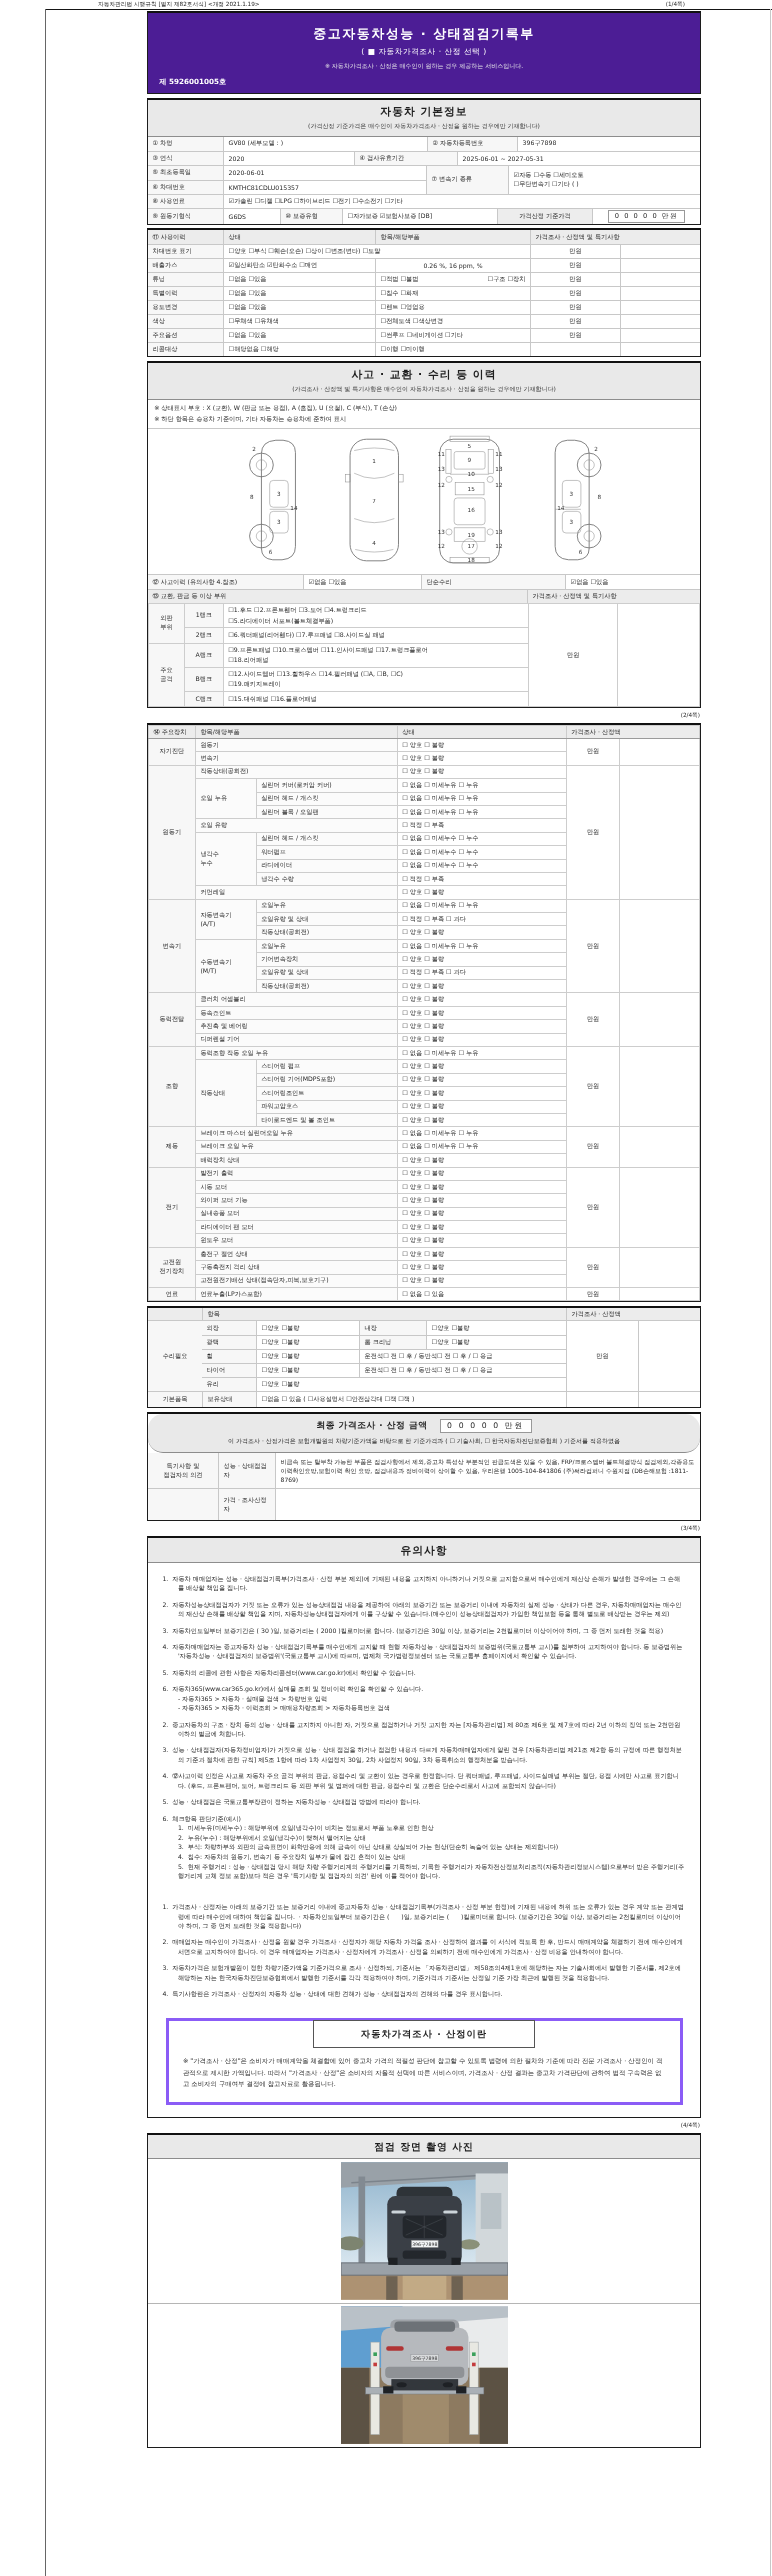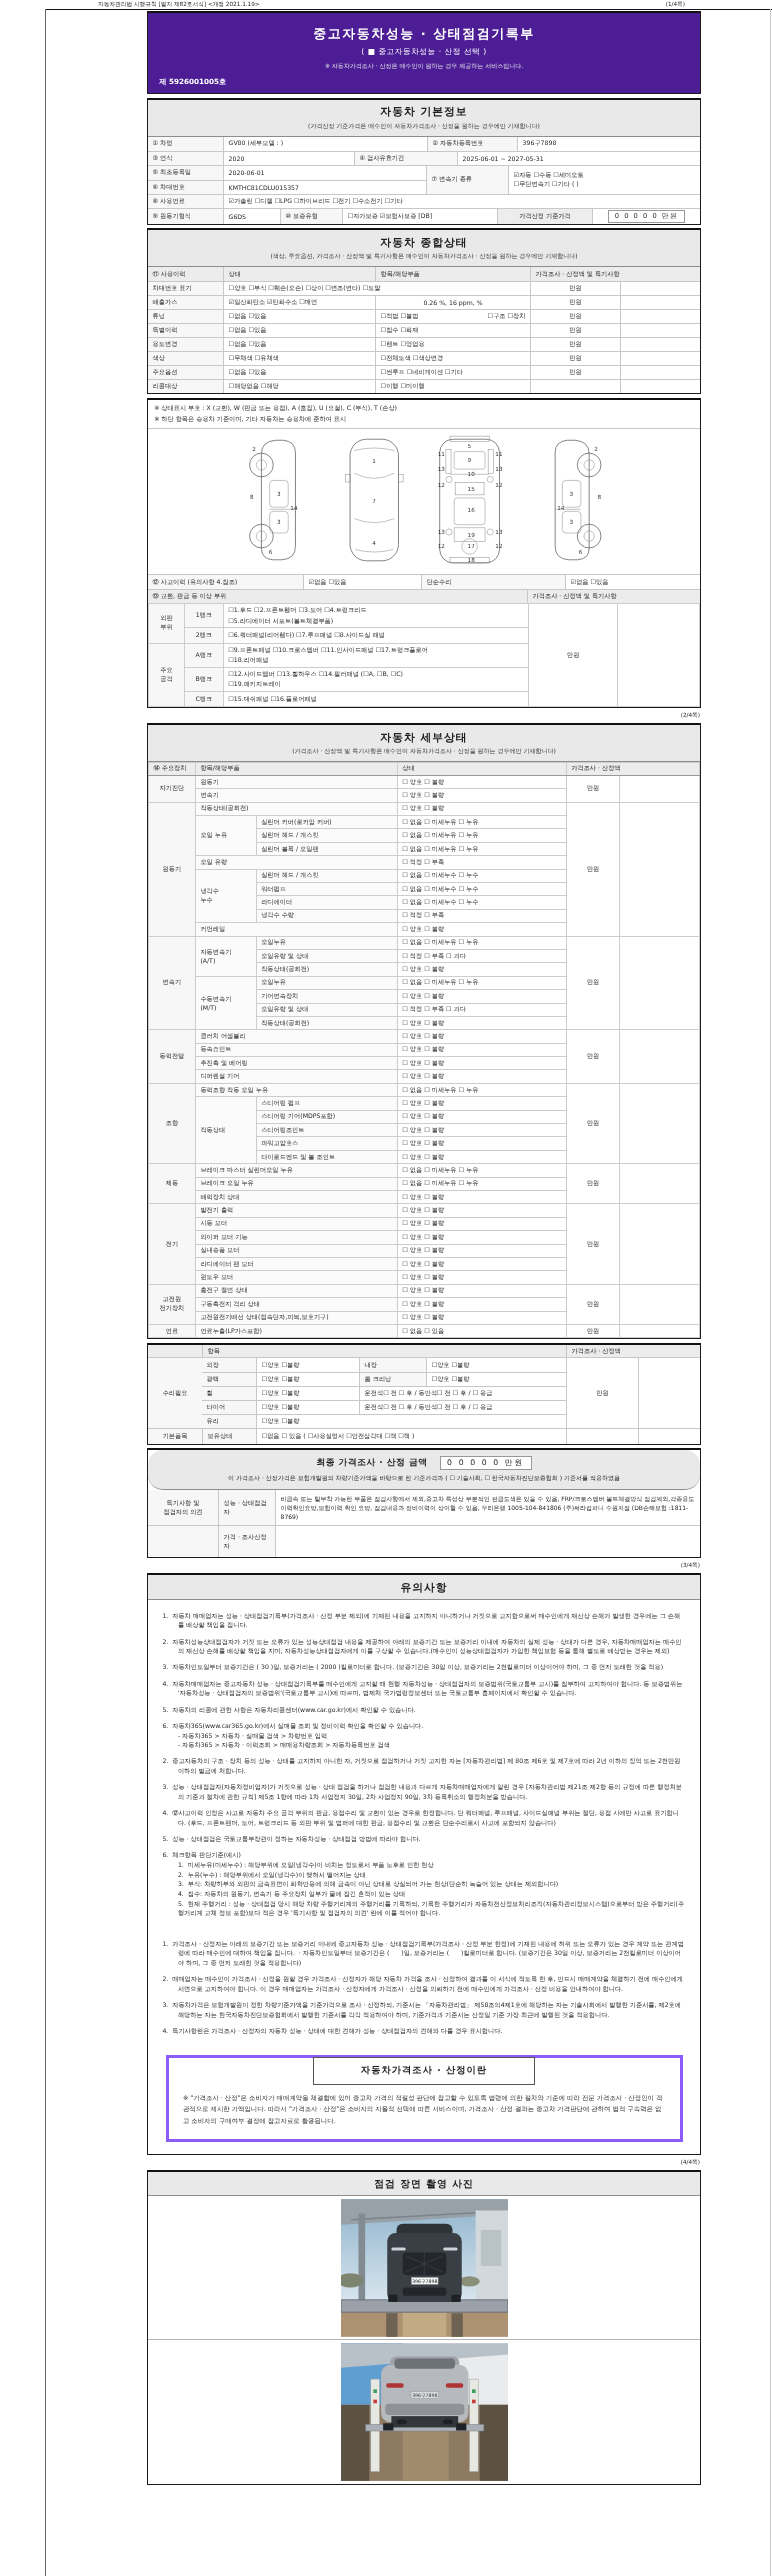--- a/index.html
+++ b/index.html
@@ -79,21 +79,21 @@
   <div class="frame-top"></div>
   <div class="frame-left"></div>
   <div class="frame-right"></div>
   <div class="meta-line">자동차관리법 시행규칙 [별지 제82호서식] &lt;개정 2021.1.19&gt;</div>
   <div class="pm1">(1/4쪽)</div>
 
   <div class="doc">
 
     <section class="sec masthead">
       <div class="m-title">중고자동차성능 · 상태점검기록부</div>
-      <div class="m-sub">( ■ 중고자동차성능 · 산정 선택 )</div>
+      <div class="m-sub">( ■ 자동차가격조사 · 산정 선택 )</div>
       <div class="m-note">※ 자동차가격조사 · 산정은 매수인이 원하는 경우 제공하는 서비스입니다.</div>
       <div class="m-docno">제 5926001005호</div>
     </section>
 
     <section class="sec">
       <div class="sec-head">
         <div class="t">자동차 기본정보</div>
         <div class="s">(가격산정 기준가격은 매수인이 자동차가격조사 · 산정을 원하는 경우에만 기재합니다)</div>
       </div>
       <div class="fr nt">
@@ -133,24 +133,20 @@
         <div class="fc lab" style="width:62px">⑩ 보증유형</div>
         <div class="fc" style="width:155px">☐자가보증   ☑보험사보증 [DB]</div>
         <div class="fc pricecell cen" style="width:95px">가격산정 기준가격</div>
         <div class="fc cen" style="flex:1">
           <span class="priceval">0 0 0 0 0 만원</span>
         </div>
       </div>
     </section>
 
     <section class="sec">
-      <div class="sec-head">
-        <div class="t">자동차 종합상태</div>
-        <div class="s">(색상, 주요옵션, 가격조사 · 산정액 및 특기사항은 매수인이 자동차가격조사 · 산정을 원하는 경우에만 기재합니다)</div>
-      </div>
       <div class="fr nt" style="background:#ececec">
         <div class="fc" style="width:75px">⑪ 사용이력</div>
         <div class="fc" style="width:152px">상태</div>
         <div class="fc" style="width:155px">항목/해당부품</div>
         <div class="fc" style="flex:1">가격조사 · 산정액 및 특기사항</div>
       </div>
       <div class="fr">
         <div class="fc lab" style="width:75px">차대번호 표기</div>
         <div class="fc" style="width:307px">☐양호  ☐부식  ☐훼손(오손)  ☐상이  ☐변조(변타)  ☐도말</div>
         <div class="fc cen" style="width:90px">만원</div>
@@ -204,20 +200,24 @@
       <div class="fr">
         <div class="fc lab" style="width:75px">리콜대상</div>
         <div class="fc" style="width:152px">☐해당없음  ☐해당</div>
         <div class="fc" style="width:155px">☐이행  ☐미이행</div>
         <div class="fc" style="width:90px"></div>
         <div class="fc" style="flex:1"></div>
       </div>
     </section>
 
     <section class="sec">
+      <div class="sec-head">
+        <div class="t">사고 · 교환 · 수리 등 이력</div>
+        <div class="s">(가격조사 · 산정액 및 특기사항은 매수인이 자동차가격조사 · 산정을 원하는 경우에만 기재합니다)</div>
+      </div>
       <div class="legend">※ 상태표시 부호 : X (교환), W (판금 또는 용접), A (흠집), U (요철), C (부식), T (손상)</div>
       <div class="legend2">※ 하단 항목은 승용차 기준이며, 기타 자동차는 승용차에 준하여 표시</div>
 
       <div class="diagram-wrap">
         <svg width="552" height="135" viewBox="0 0 1071 262">
 
           <g transform="translate(190,6)">
             <path class="carline" d="M30,36 Q30,12 58,10 L72,10 Q96,12 96,34 L96,216 Q96,240 70,242 L52,242 Q30,240 30,220 Z"></path>
             <circle class="carline" cx="30" cy="58" r="23" fill="#fff"></circle>
               <circle class="carthin" cx="30" cy="58" r="10"></circle>
@@ -350,24 +350,20 @@
           <td class="glab">C랭크</td>
           <td class="items" style="height:15.5px">☐15.대쉬패널  ☐16.플로어패널</td>
         </tr>
       </tbody>
         </table>
     </section>
 
     <div class="pgmark">(2/4쪽)</div>
 
     <section class="sec">
-      <div class="sec-head">
-        <div class="t">자동차 세부상태</div>
-        <div class="s">(가격조사 · 산정액 및 특기사항은 매수인이 자동차가격조사 · 산정을 원하는 경우에만 기재합니다)</div>
-      </div>
       <table class="dt">
         <colgroup>
             <col style="width:47px">
             <col style="width:61px">
             <col style="width:142px">
             <col style="width:170px">
             <col style="width:54px">
             <col style="width:80px">
           </colgroup>
         <tbody>

